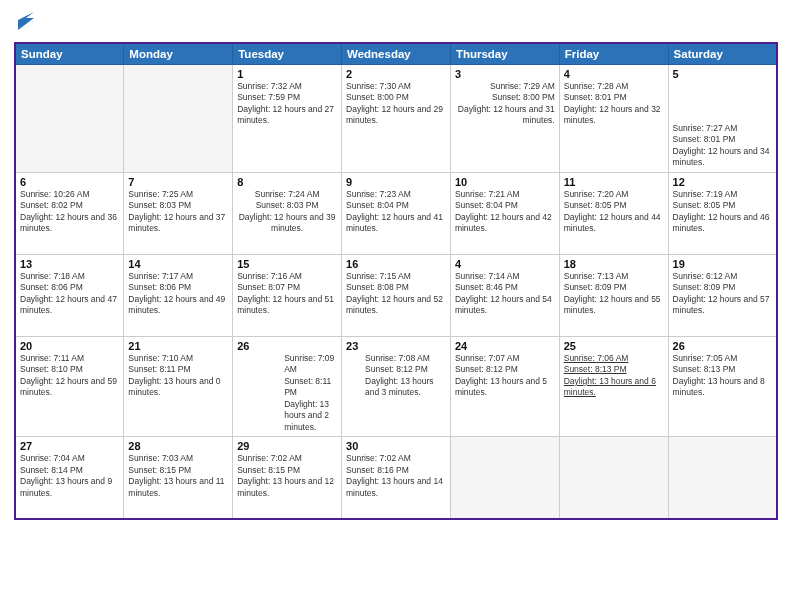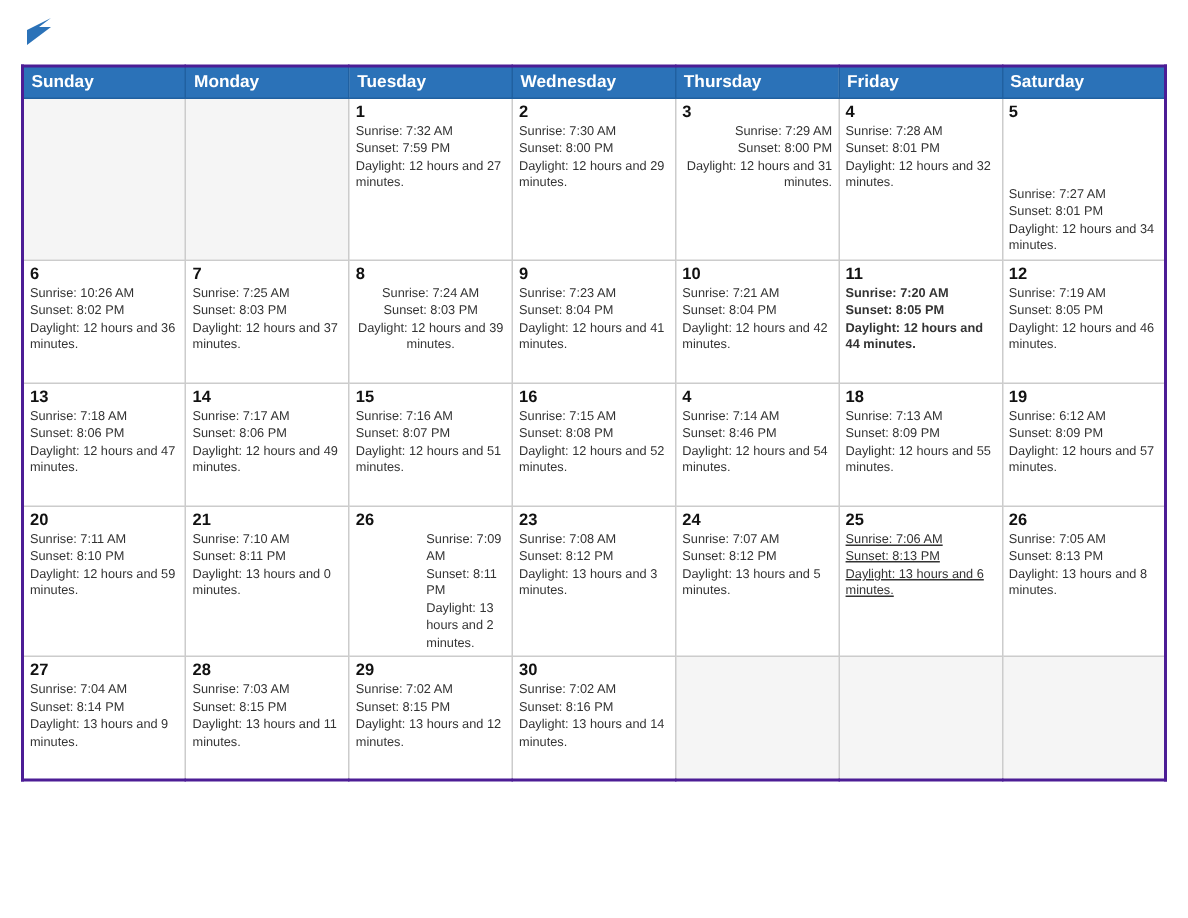--- a/index.html
+++ b/index.html
@@ -198,21 +198,21 @@
 Daylight: 12 hours and 41 minutes.</div>
           </td>
           <td>
             <span class="day-number">10</span>
             <div class="day-info" style="white-space: pre-line;">Sunrise: 7:21 AM
 Sunset: 8:04 PM
 Daylight: 12 hours and 42 minutes.</div>
           </td>
           <td>
             <span class="day-number">11</span>
-            <div class="day-info" style="white-space: pre-line; font-weight: bold;">Sunrise: 7:20 AM
+            <div class="day-info" style="white-space: pre-line;">Sunrise: 7:20 AM
 Sunset: 8:05 PM
 Daylight: 12 hours and 44 minutes.</div>
           </td>
           <td>
             <span class="day-number">12</span>
             <div class="day-info" style="white-space: pre-line;">Sunrise: 7:19 AM
 Sunset: 8:05 PM
 Daylight: 12 hours and 46 minutes.</div>
           </td>
         </tr>
@@ -274,21 +274,21 @@
 Daylight: 13 hours and 0 minutes.</div>
           </td>
           <td>
             <span class="day-number">26</span>
             <div class="day-info" style="white-space: pre-line; margin-left: 47px;">Sunrise: 7:09 AM
 Sunset: 8:11 PM
 Daylight: 13 hours and 2 minutes.</div>
           </td>
           <td>
             <span class="day-number">23</span>
-            <div class="day-info" style="white-space: pre-line;">Sunrise: 7:08 AM
+            <div class="day-info" style="white-space: pre-line; margin-left: 19px;">Sunrise: 7:08 AM
 Sunset: 8:12 PM
 Daylight: 13 hours and 3 minutes.</div>
           </td>
           <td>
             <span class="day-number">24</span>
             <div class="day-info" style="white-space: pre-line;">Sunrise: 7:07 AM
 Sunset: 8:12 PM
 Daylight: 13 hours and 5 minutes.</div>
           </td>
           <td>

